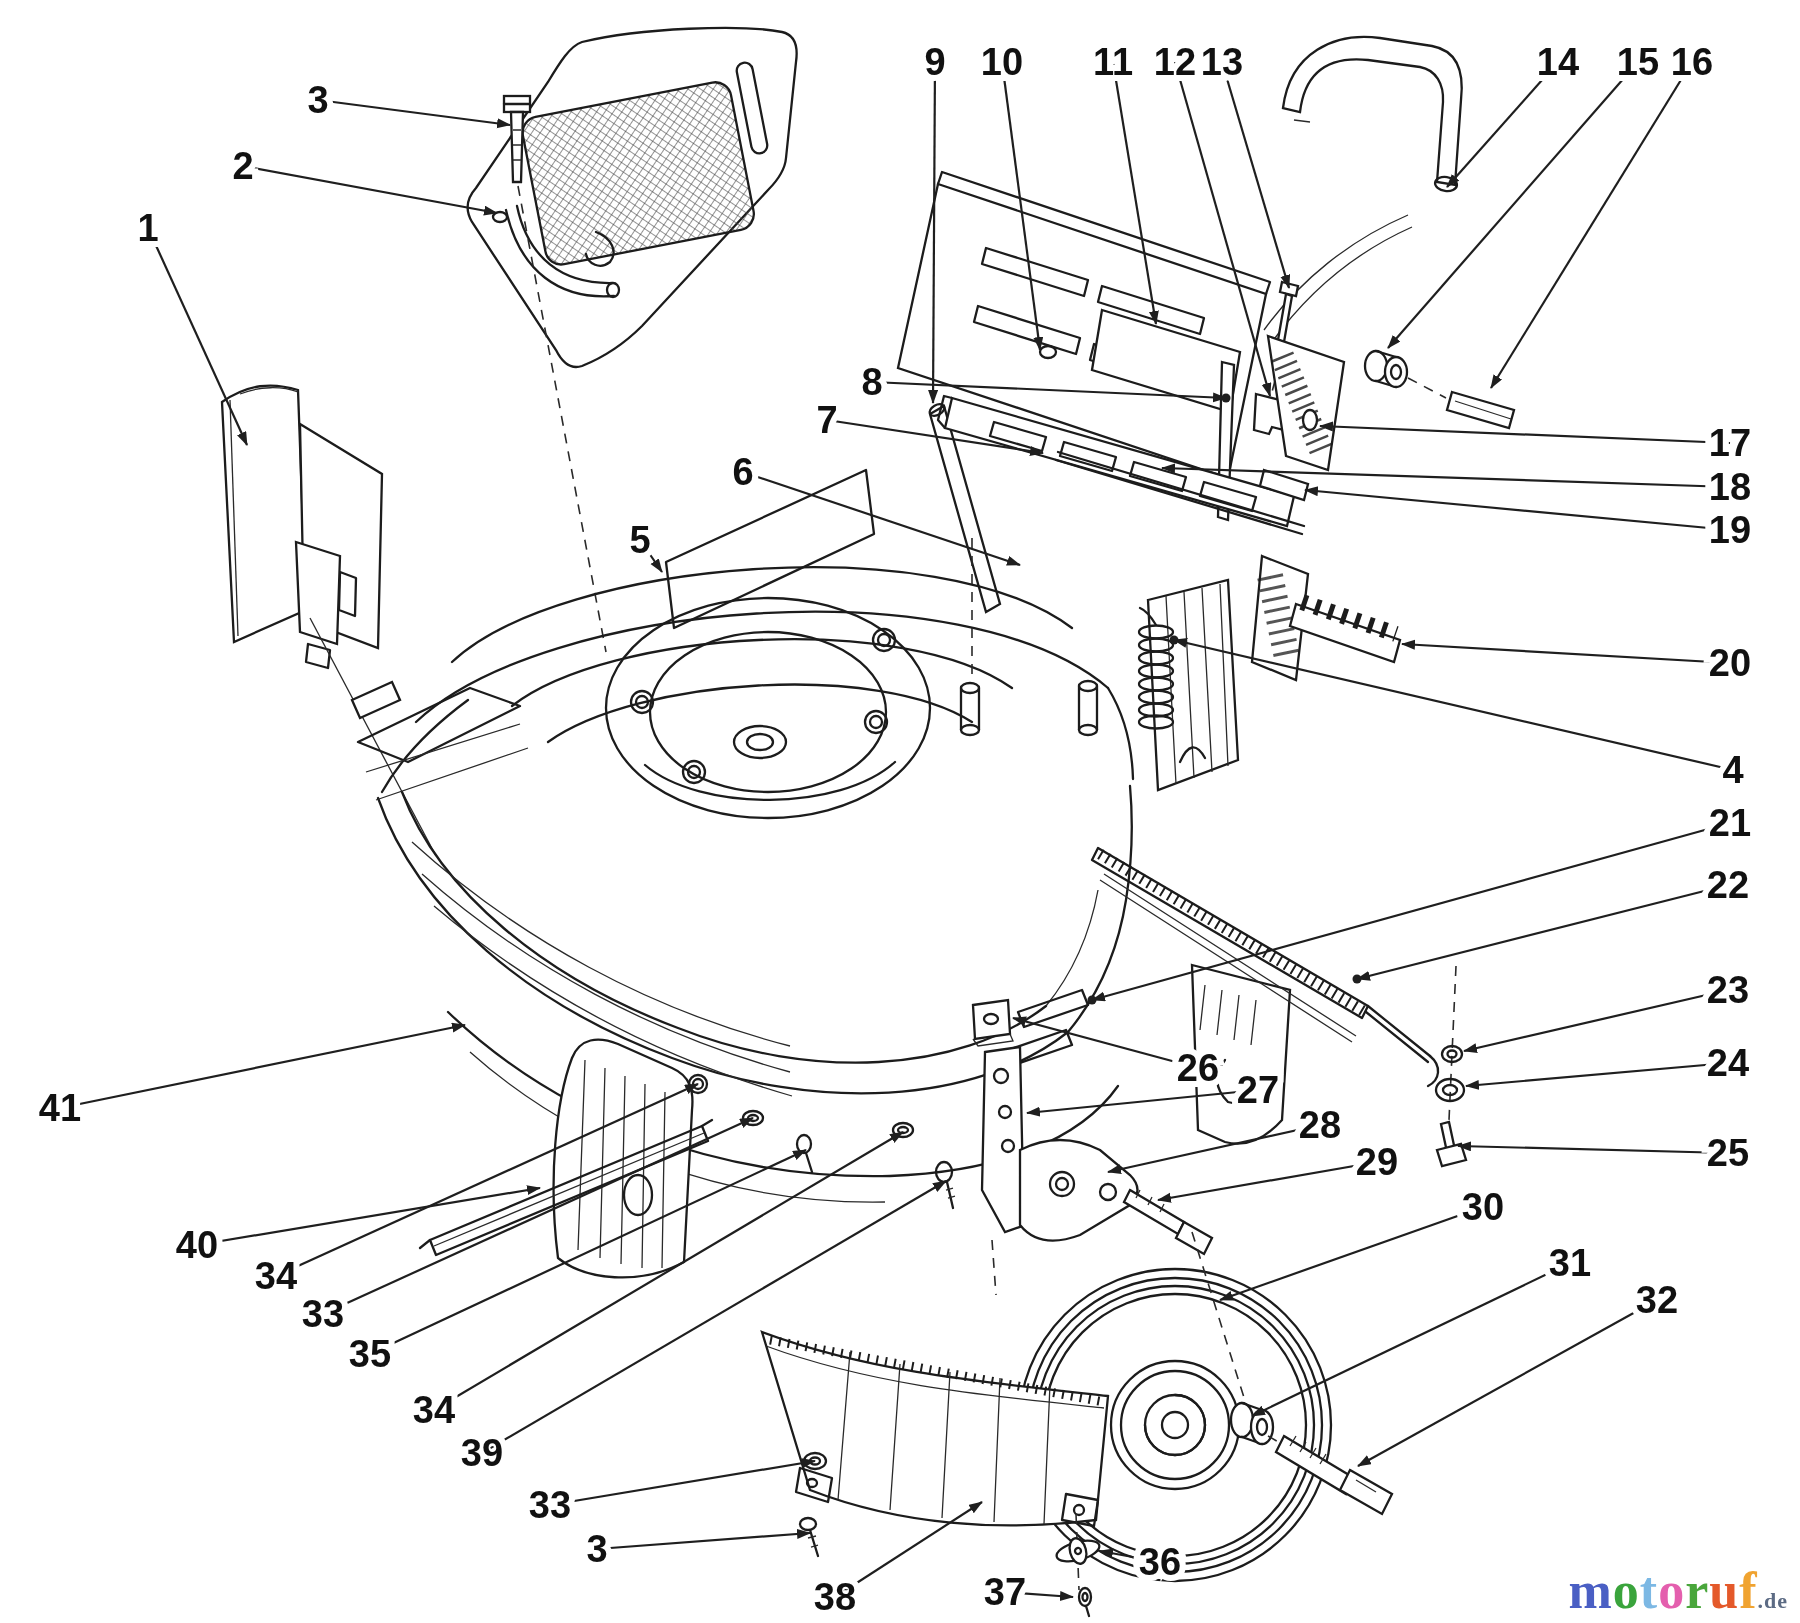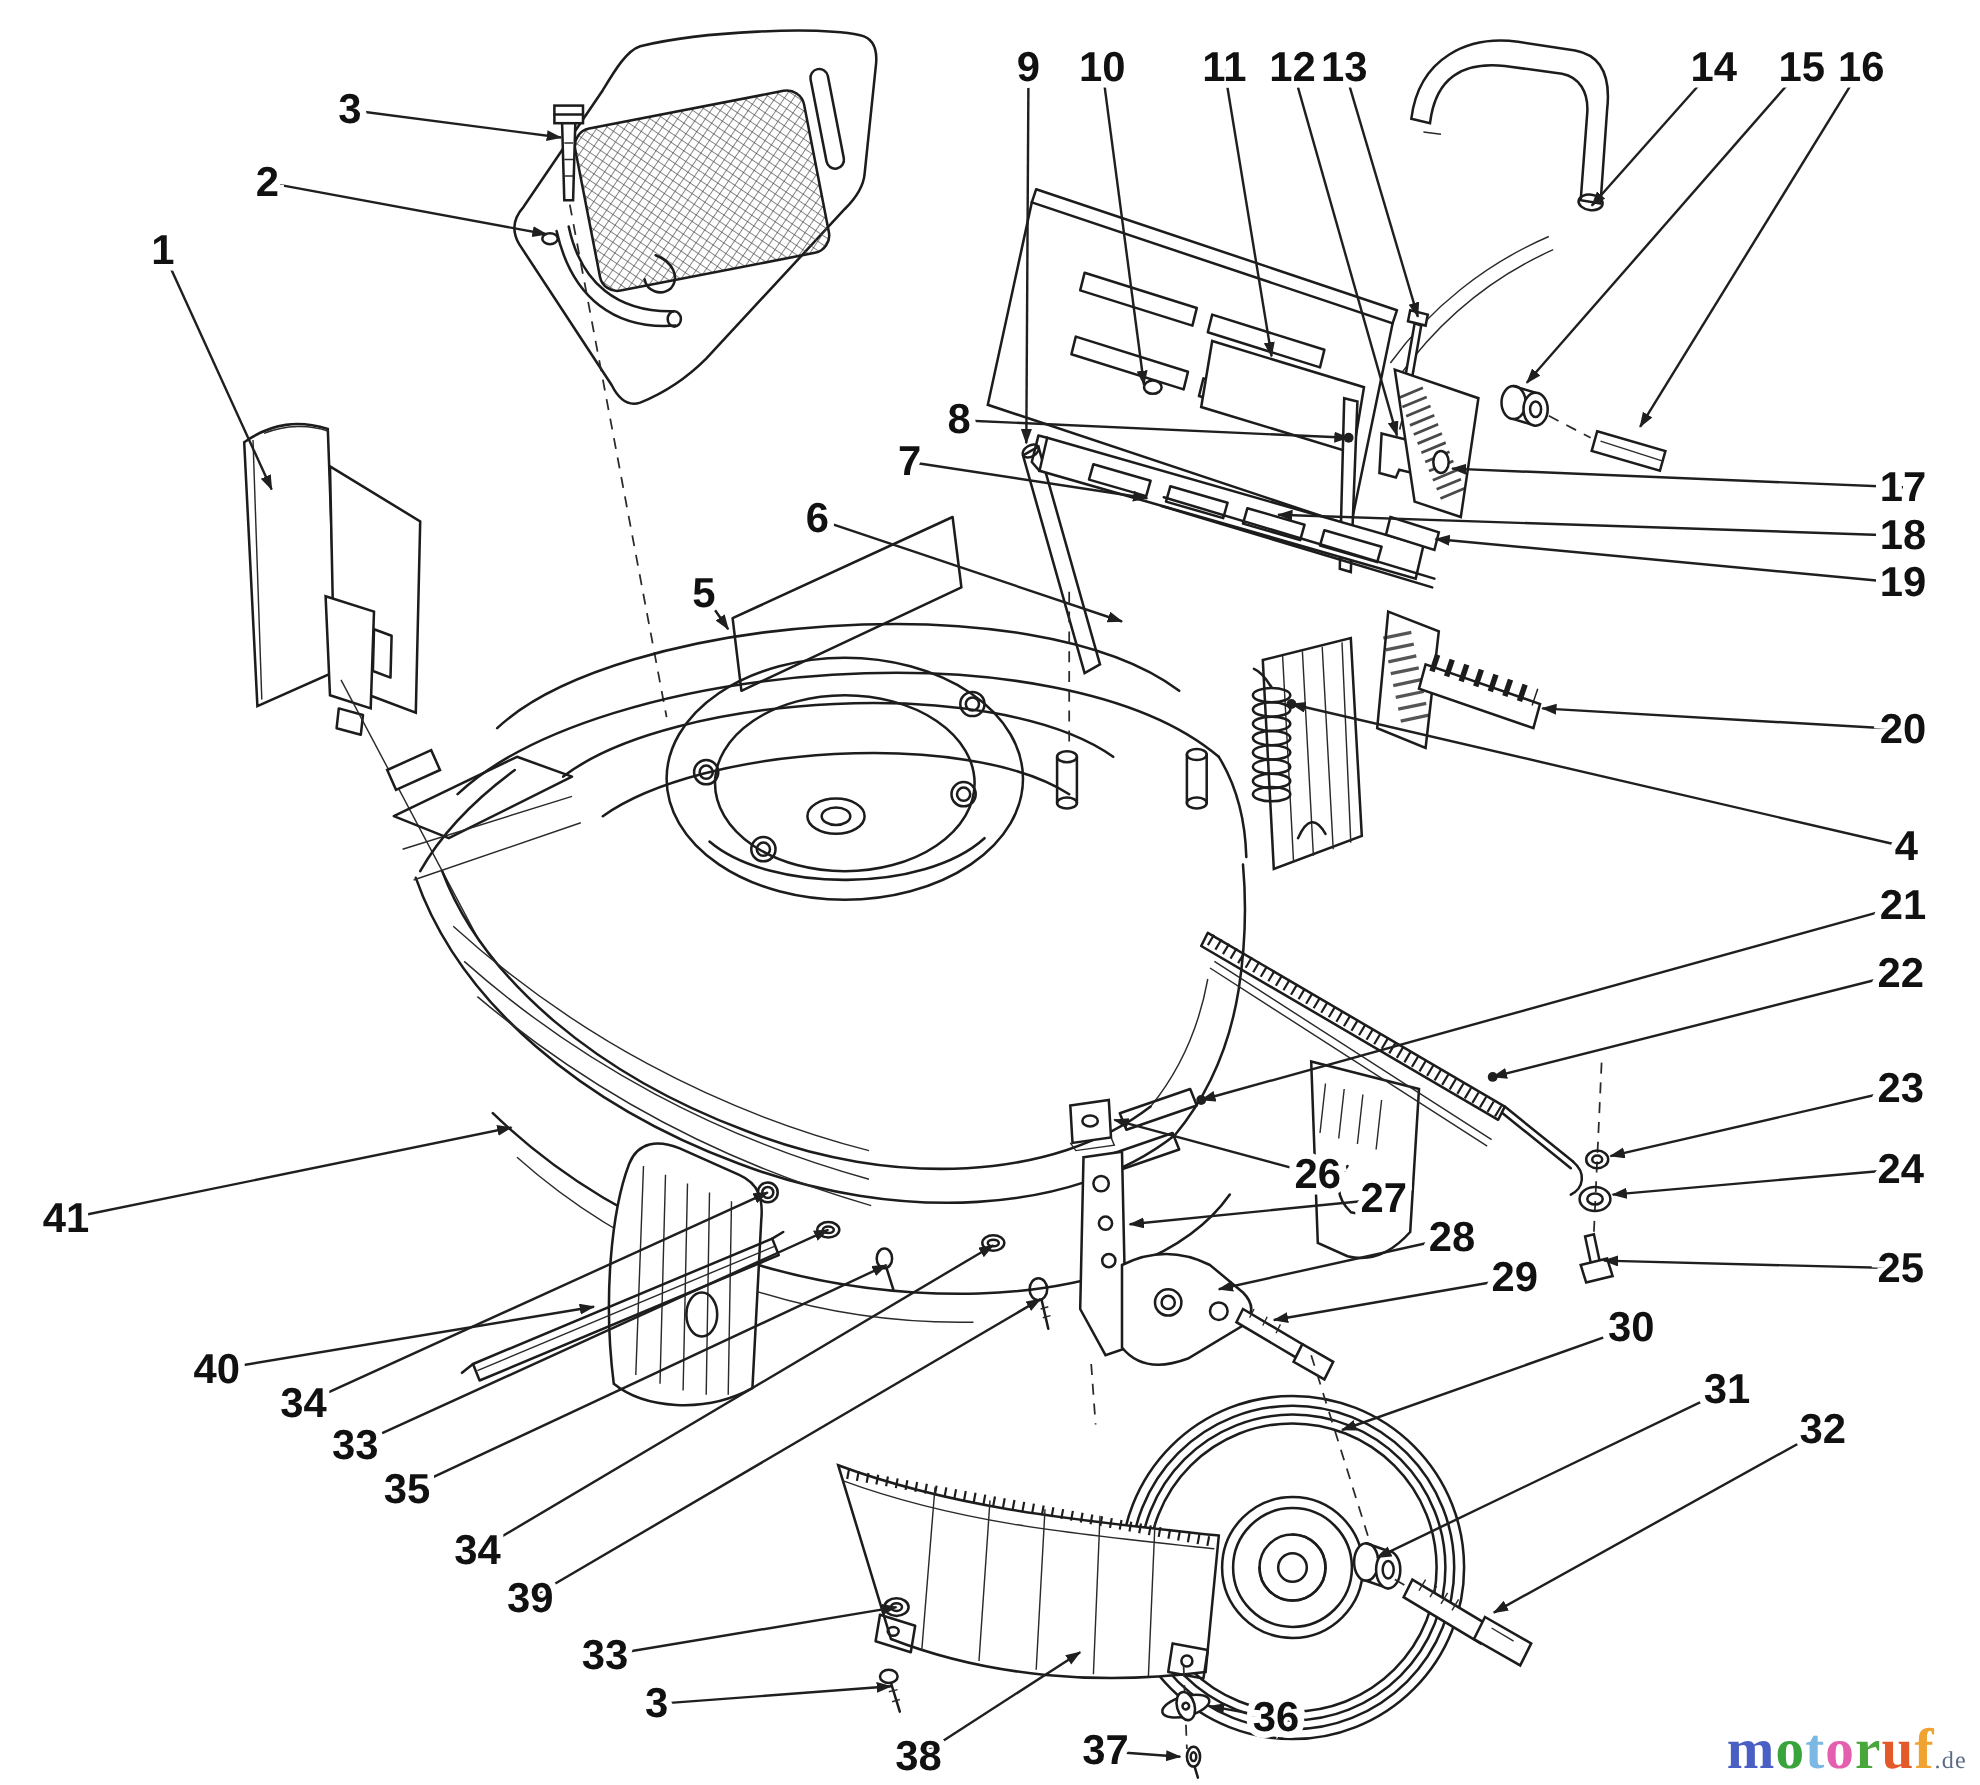--- a/index.html
+++ b/index.html
@@ -11,21 +11,21 @@
   .art-fill{stroke:#1c1c1c;stroke-width:2.3;fill:#ffffff;}
   .dash{stroke:#2a2a2a;stroke-width:1.6;fill:none;stroke-dasharray:10 8;}
   .hatchline{stroke:#1c1c1c;fill:none;}
   .leader{stroke:#1f1f1f;stroke-width:2.2;}
   .callout{font:bold 38px "Liberation Sans",sans-serif;fill:#111;
            paint-order:stroke;stroke:#ffffff;stroke-width:12px;
            text-anchor:middle;dominant-baseline:central;}
   #watermark{position:absolute;right:12px;bottom:6px;
              font-family:"Liberation Serif",serif;font-weight:bold;font-size:52px;
              letter-spacing:1px;line-height:1;}
-  #watermark .suffix{font-size:22px;font-weight:normal;text-align:right;}
+  #watermark .suffix{font-size:22px;font-weight:bold;text-align:right;}
 </style>
 </head>
 <body>
 
 <div id="page">
 <svg id="art" width="1800" height="1623" viewBox="0 0 1800 1623" xmlns="http://www.w3.org/2000/svg">
   <defs>
     <marker id="arrow" markerUnits="userSpaceOnUse" markerWidth="16" markerHeight="14" refX="13" refY="5" orient="auto">
       <path d="M0,0 L14,5 L0,10 Z" fill="#1f1f1f"></path>
     </marker>

